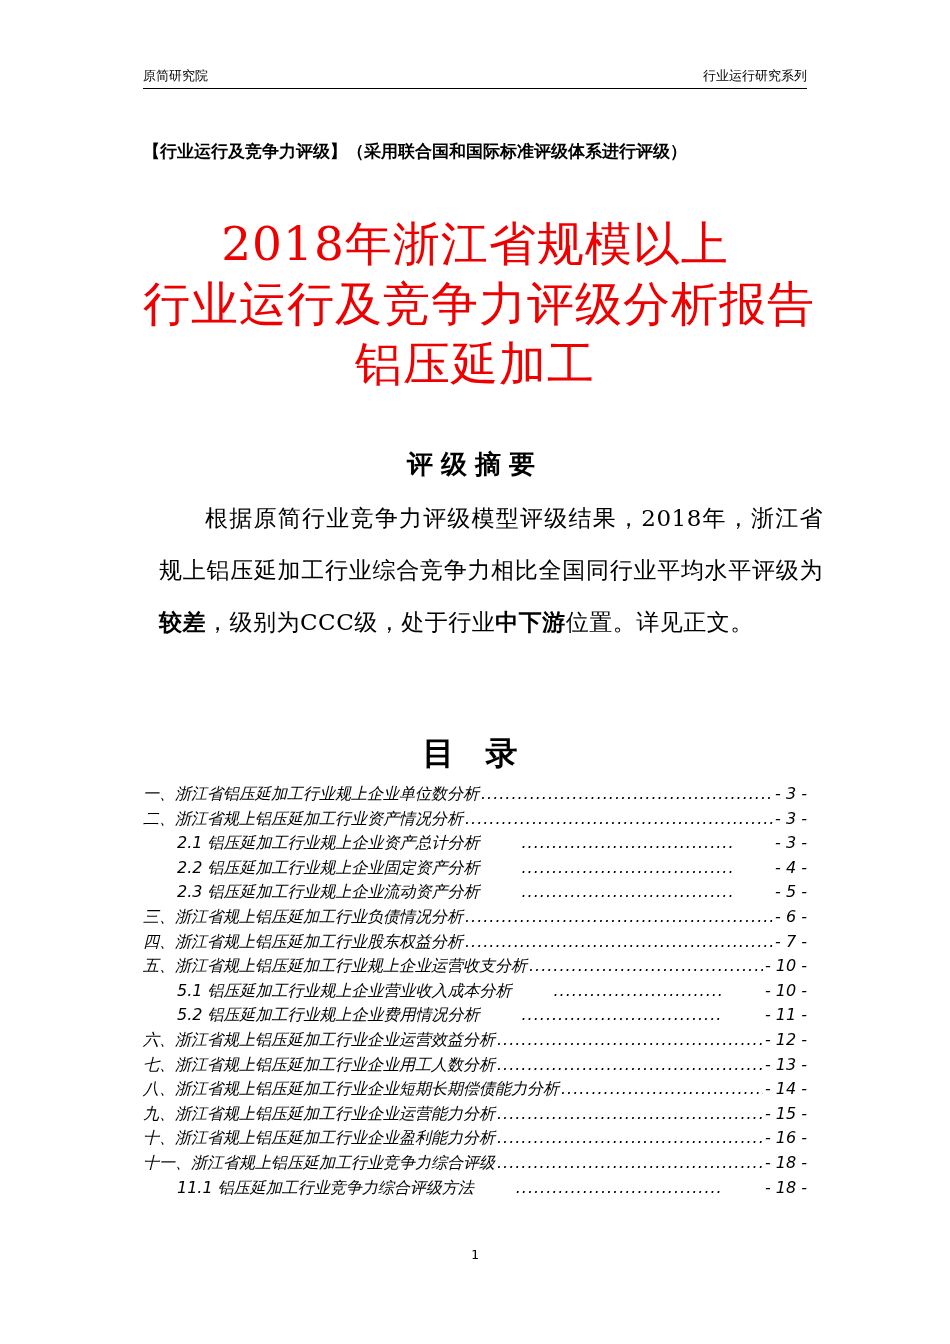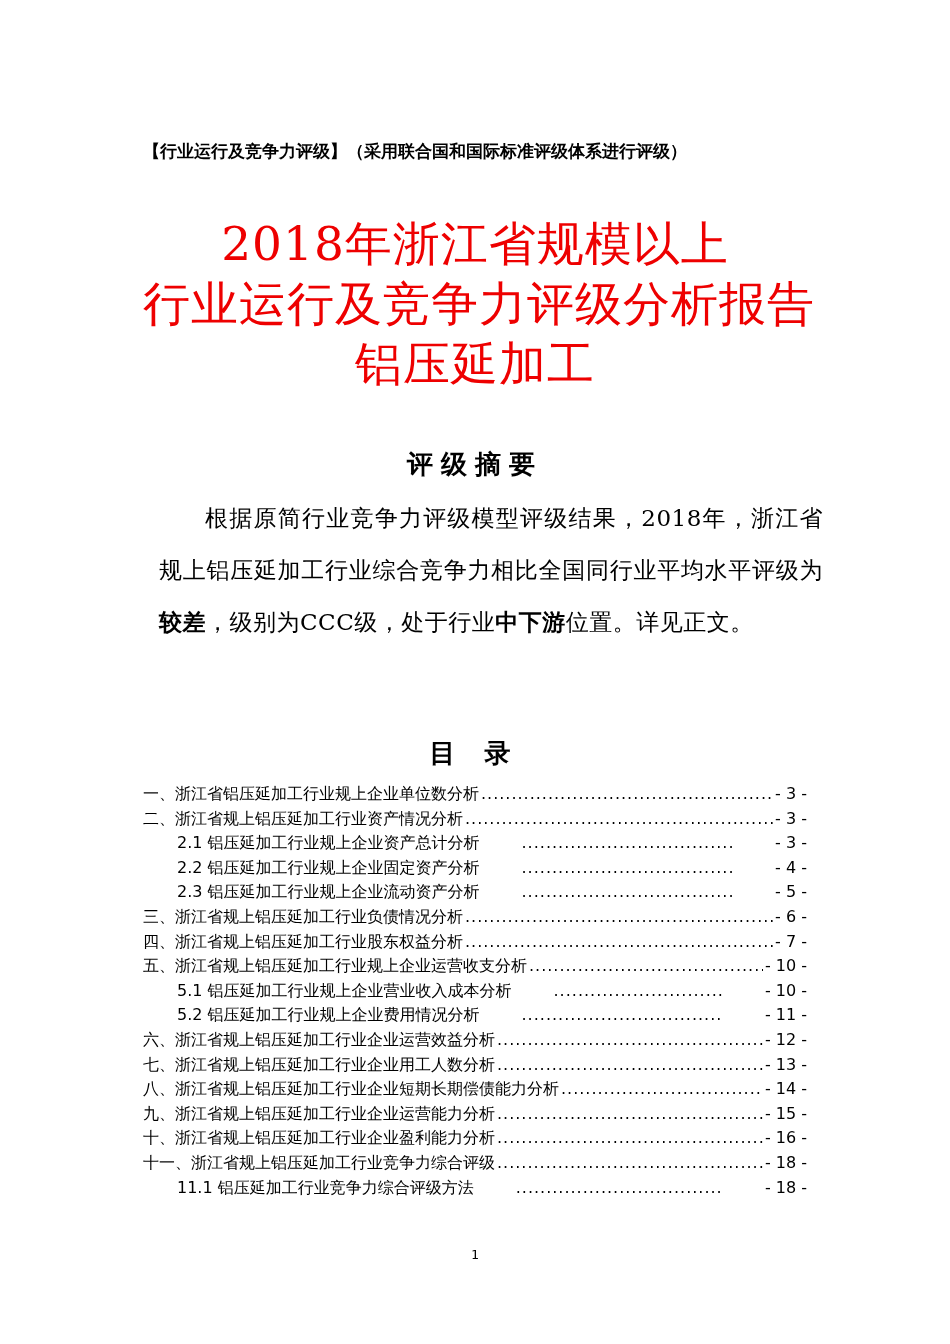--- a/index.html
+++ b/index.html
@@ -95,32 +95,33 @@
     }
 
     .toc-heading {
       position: absolute;
       left: 143px;
       top: 735px;
       width: 664px;
       text-align: center;
       font-family: "DejaVu Sans", "Liberation Sans", sans-serif;
       font-weight: bold;
-      font-size: 26px;
+      font-size: 32px;
       line-height: 36px;
       letter-spacing: 10px;
     }
 
     .toc {
       position: absolute;
       left: 143px;
       top: 782px;
       width: 664px;
       font-family: "DejaVu Sans", "Liberation Sans", sans-serif;
       font-size: 16px;
+      font-style: italic;
     }
     .toc-row {
       display: flex;
       align-items: baseline;
       height: 24.6px;
       line-height: 24px;
       white-space: nowrap;
       cursor: pointer;
     }
     .toc-row.lvl2 { padding-left: 34px; gap: 40px; }
@@ -145,20 +146,24 @@
       text-align: center;
       font-family: "DejaVu Sans Mono", "Liberation Mono", monospace;
       font-size: 13px;
     }
   </style>
 </head>
 <body>
 
 <div class="page">
 
+  <div class="running-header">
+    <span class="left">原简研究院</span>
+    <span class="right">行业运行研究系列</span>
+  </div>
 
   <div class="rating-tag">
     <span>【行业运行及竞争力评级】</span><span class="sub">（采用联合国和国际标准评级体系进行评级）</span>
   </div>
 
   <div class="title-block">
     <div>2018年浙江省规模以上</div>
     <div>行业运行及竞争力评级分析报告</div>
     <div>铝压延加工</div>
   </div>

